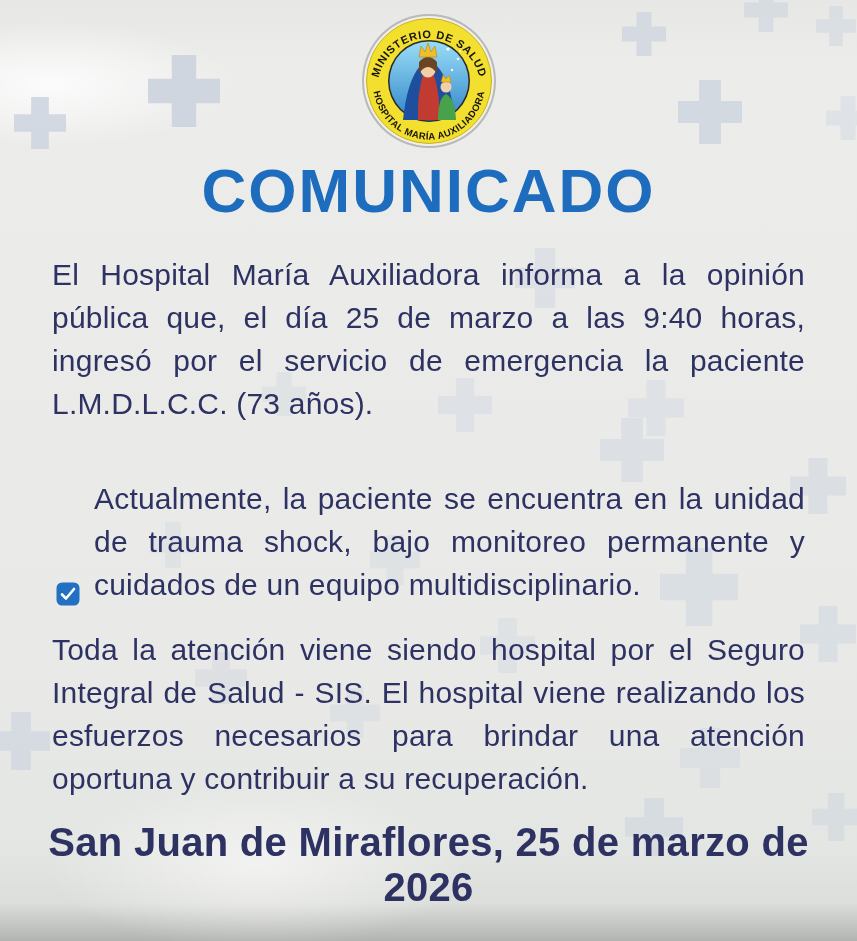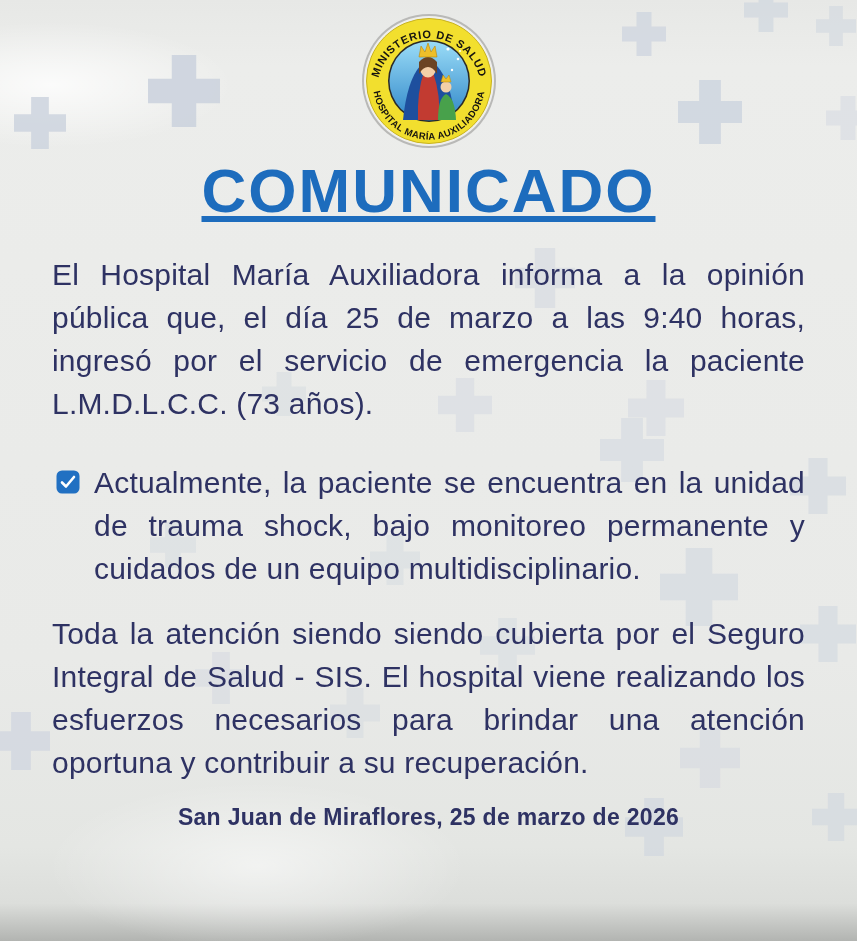--- a/index.html
+++ b/index.html
@@ -19,34 +19,33 @@
   .cross{
     position:absolute;background:#ccd3de;
     clip-path:polygon(33% 0,67% 0,67% 33%,100% 33%,100% 67%,67% 67%,67% 100%,33% 100%,33% 67%,0 67%,0 33%,33% 33%);
   }
   .content{position:relative;z-index:1;}
   .logo-wrap{display:flex;justify-content:center;padding-top:11px;}
   .title{
     margin:4px 0 17px;text-align:center;
     font-size:62px;line-height:72px;font-weight:bold;letter-spacing:2px;
     color:#1d6cbd;
-    text-decoration:underline;
   }
   .body-text{
     color:#2e3263;font-size:30px;line-height:43px;font-weight:400;
     text-align:justify;letter-spacing:.2px;
   }
   .p1{margin:26px 52px 0;}
-  .bullet-row{display:flex;margin:36px 52px 0;align-items:flex-start;}
+  .bullet-row{display:flex;margin:52px 52px 0;align-items:flex-end;}
   .checkbox{flex:0 0 auto;margin:9px 14px 0 4px;display:block;}
   .bullet-text{flex:1 1 auto;}
   .p3{margin:22px 52px 0;}
   .dateline{
     margin:20px 30px 0;text-align:center;
-    color:#2e3263;font-size:23px;font-weight:bold;letter-spacing:.3px;
+    color:#2e3263;font-size:40px;font-weight:bold;letter-spacing:.3px;
   }
   .seal-text{font-family:"Liberation Sans",sans-serif;font-weight:bold;fill:#151310;}
 </style>
 </head>
 <body>
 
 <div class="page">
 
   <div class="cross-layer">
       <div class="cross" style="left: 14px; top: 97px; width: 52px; height: 52px; opacity: 0.85;"></div>
@@ -122,18 +121,18 @@
     <p class="body-text p1">El Hospital María Auxiliadora informa a la opinión pública que, el día 25 de marzo a las 9:40 horas, ingresó por el servicio de emergencia la paciente L.M.D.L.C.C. (73 años).</p>
 
     <div class="bullet-row">
       <svg class="checkbox" width="24" height="24" viewBox="0 0 24 24">
         <rect x="0.5" y="0.5" width="23" height="23" rx="5.5" fill="#2170c2"></rect>
         <path d="M6 12.5 l4 4 l8 -9.5" stroke="#ffffff" stroke-width="2.6" fill="none" stroke-linecap="round" stroke-linejoin="round"></path>
       </svg>
       <p class="body-text bullet-text" style="margin:0">Actualmente, la paciente se encuentra en la unidad de trauma shock, bajo monitoreo permanente y cuidados de un equipo multidisciplinario.</p>
     </div>
 
-    <p class="body-text p3">Toda la atención siendo siendo cubierta por el Seguro Integral de Salud - SIS. El hospital viene realizando los esfuerzos necesarios para brindar una atención oportuna y contribuir a su recuperación.</p>
+    <p class="body-text p3">Toda la atención viene siendo hospital por el Seguro Integral de Salud - SIS. El hospital viene realizando los esfuerzos necesarios para brindar una atención oportuna y contribuir a su recuperación.</p>
 
     <p class="dateline">San Juan de Miraflores, 25 de marzo de 2026</p>
 
   </div>
 </div>
 
 </body></html>

